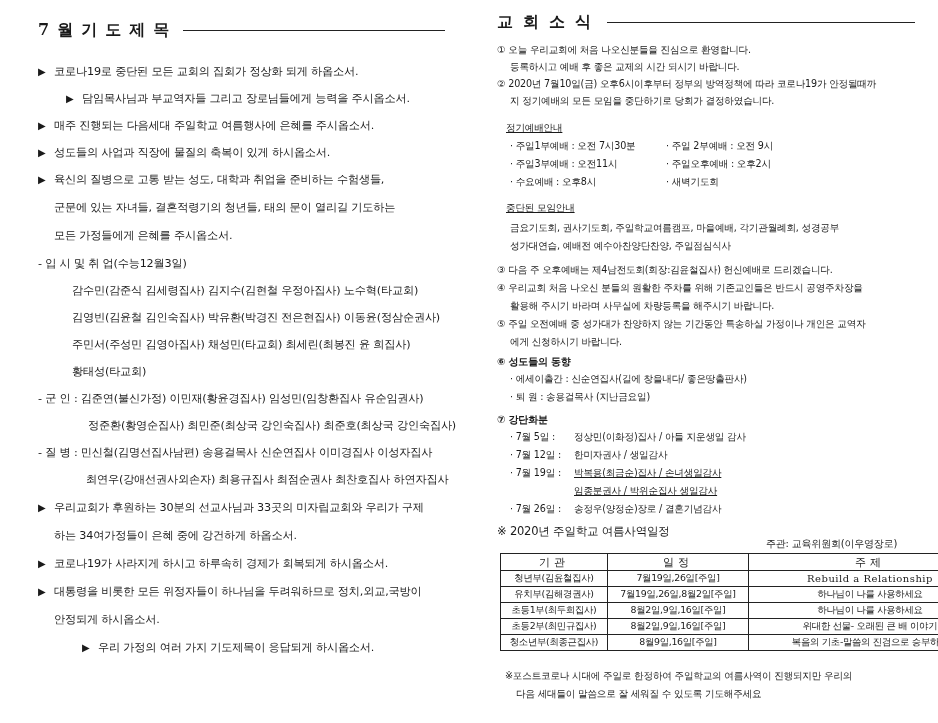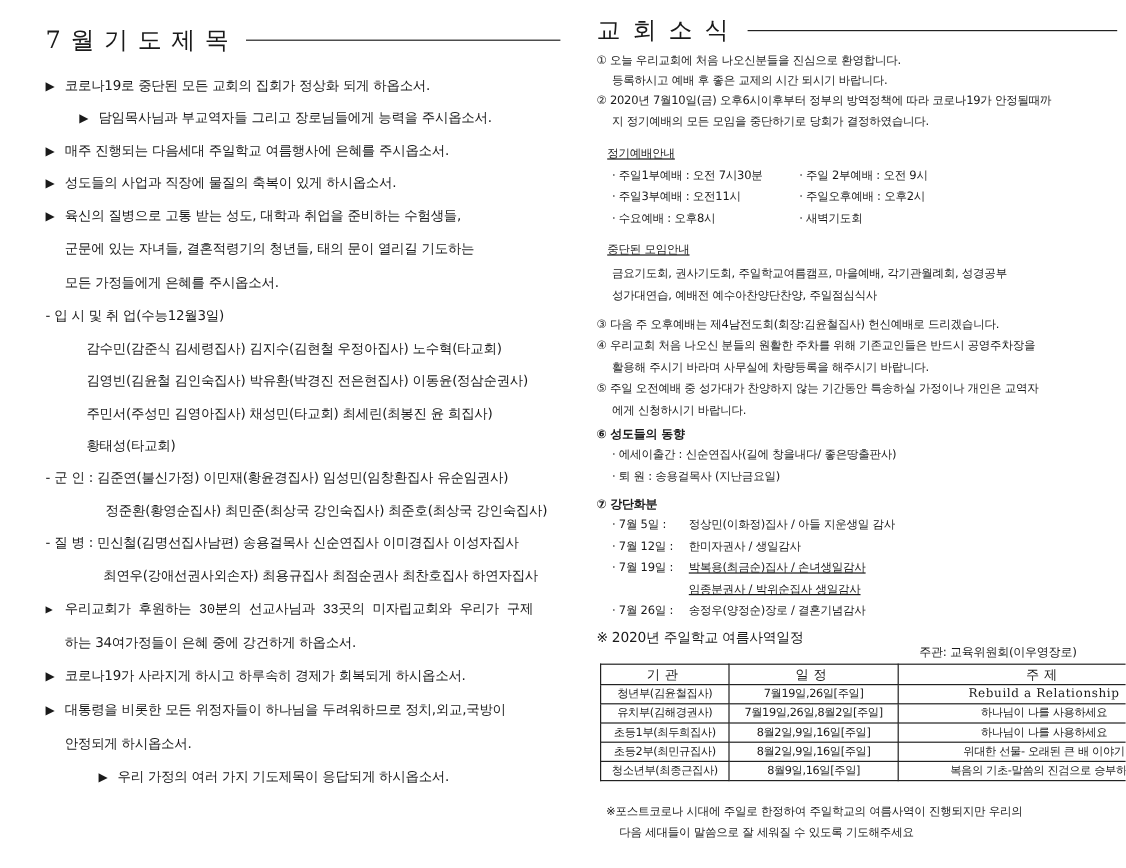--- a/index.html
+++ b/index.html
@@ -1,19 +1,19 @@
 <!DOCTYPE html>
 <html><head>
 <meta charset="utf-8">
 <style>
   html, body { margin:0; padding:0; background:#ffffff; }
   body { width:938px; height:723px; position:relative; overflow:hidden; font-family:"DejaVu Sans", sans-serif; color:#1a1a1a; }
   .col { position:absolute; top:0; }
   .left { left:0; width:470px; }
-  .section-title { position:absolute; display:flex; align-items:center; font-family:"DejaVu Serif", serif; font-weight:normal; font-size:20px; letter-spacing:8px; }
+  .section-title { position:absolute; display:flex; align-items:center; font-family:"DejaVu Serif", serif; font-weight:bold; font-size:16px; letter-spacing:8px; }
   .section-title .rule { height:1px; background:#222; margin-left:6px; }
   .l-line { position:absolute; left:38px; font-size:11.2px; white-space:nowrap; letter-spacing:-0.2px; }
   .l-line .tri { display:inline-block; width:16px; font-size:10px; }
   .r-line { position:absolute; font-size:9.6px; white-space:nowrap; letter-spacing:-0.2px; }
   .u { text-decoration:underline; }
   .bold { font-weight:bold; }
   table.sched { position:absolute; left:500px; top:553px; width:492px; border-collapse:collapse; font-size:9.4px; }
   table.sched th, table.sched td { border:1px solid #222; text-align:center; height:15px; padding:0 2px; white-space:nowrap; letter-spacing:-0.3px; }
   table.sched th { font-weight:normal; font-size:11px; letter-spacing:4px; height:16px; }
   table.sched td.serif { font-family:"DejaVu Serif", serif; font-size:10px; letter-spacing:0.5px; }
@@ -36,21 +36,21 @@
   <div class="l-line" style="top:228px; left:54px;"><span>모든 가정들에게 은혜를 주시옵소서.</span></div>
   <div class="l-line" style="top:256px;"><span>- 입 시  및  취 업(수능12월3일)</span></div>
   <div class="l-line" style="top:283px; left:72px;"><span>감수민(감준식 김세령집사) 김지수(김현철 우정아집사) 노수혁(타교회)</span></div>
   <div class="l-line" style="top:310px; left:72px;"><span>김영빈(김윤철 김인숙집사) 박유환(박경진 전은현집사) 이동윤(정삼순권사)</span></div>
   <div class="l-line" style="top:337px; left:72px;"><span>주민서(주성민 김영아집사) 채성민(타교회) 최세린(최봉진 윤 희집사)</span></div>
   <div class="l-line" style="top:364px; left:72px;"><span>황태성(타교회)</span></div>
   <div class="l-line" style="top:391px;"><span>- 군 인 : 김준연(불신가정) 이민재(황윤경집사) 임성민(임창환집사 유순임권사)</span></div>
   <div class="l-line" style="top:418px; left:88px;"><span>정준환(황영순집사) 최민준(최상국 강인숙집사) 최준호(최상국 강인숙집사)</span></div>
   <div class="l-line" style="top:445px;"><span>- 질 병 : 민신철(김명선집사남편)  송용걸목사  신순연집사  이미경집사  이성자집사</span></div>
   <div class="l-line" style="top:472px; left:86px;"><span>최연우(강애선권사외손자) 최용규집사 최점순권사 최찬호집사 하연자집사</span></div>
-  <div class="l-line" style="top:500px;font-family:Liberation Mono, monospace;"><span class="tri">▶</span><span>우리교회가 후원하는 30분의 선교사님과 33곳의 미자립교회와 우리가 구제</span></div>
+  <div class="l-line" style="top:500px;"><span class="tri">▶</span><span>우리교회가 후원하는 30분의 선교사님과 33곳의 미자립교회와 우리가 구제</span></div>
   <div class="l-line" style="top:528px; left:54px;"><span>하는 34여가정들이 은혜 중에 강건하게 하옵소서.</span></div>
   <div class="l-line" style="top:556px;"><span class="tri">▶</span><span>코로나19가 사라지게 하시고 하루속히 경제가 회복되게 하시옵소서.</span></div>
   <div class="l-line" style="top:584px;"><span class="tri">▶</span><span>대통령을 비롯한 모든 위정자들이 하나님을 두려워하므로 정치,외교,국방이</span></div>
   <div class="l-line" style="top:612px; left:54px;"><span>안정되게 하시옵소서.</span></div>
   <div class="l-line" style="top:640px;padding-left:44px;"><span class="tri">▶</span><span>우리 가정의 여러 가지 기도제목이 응답되게 하시옵소서.</span></div>
 </div>
 
 <div>
   <div class="section-title" style="left:497px; top:12px; letter-spacing:10px;">
     <span>교회소식</span>

